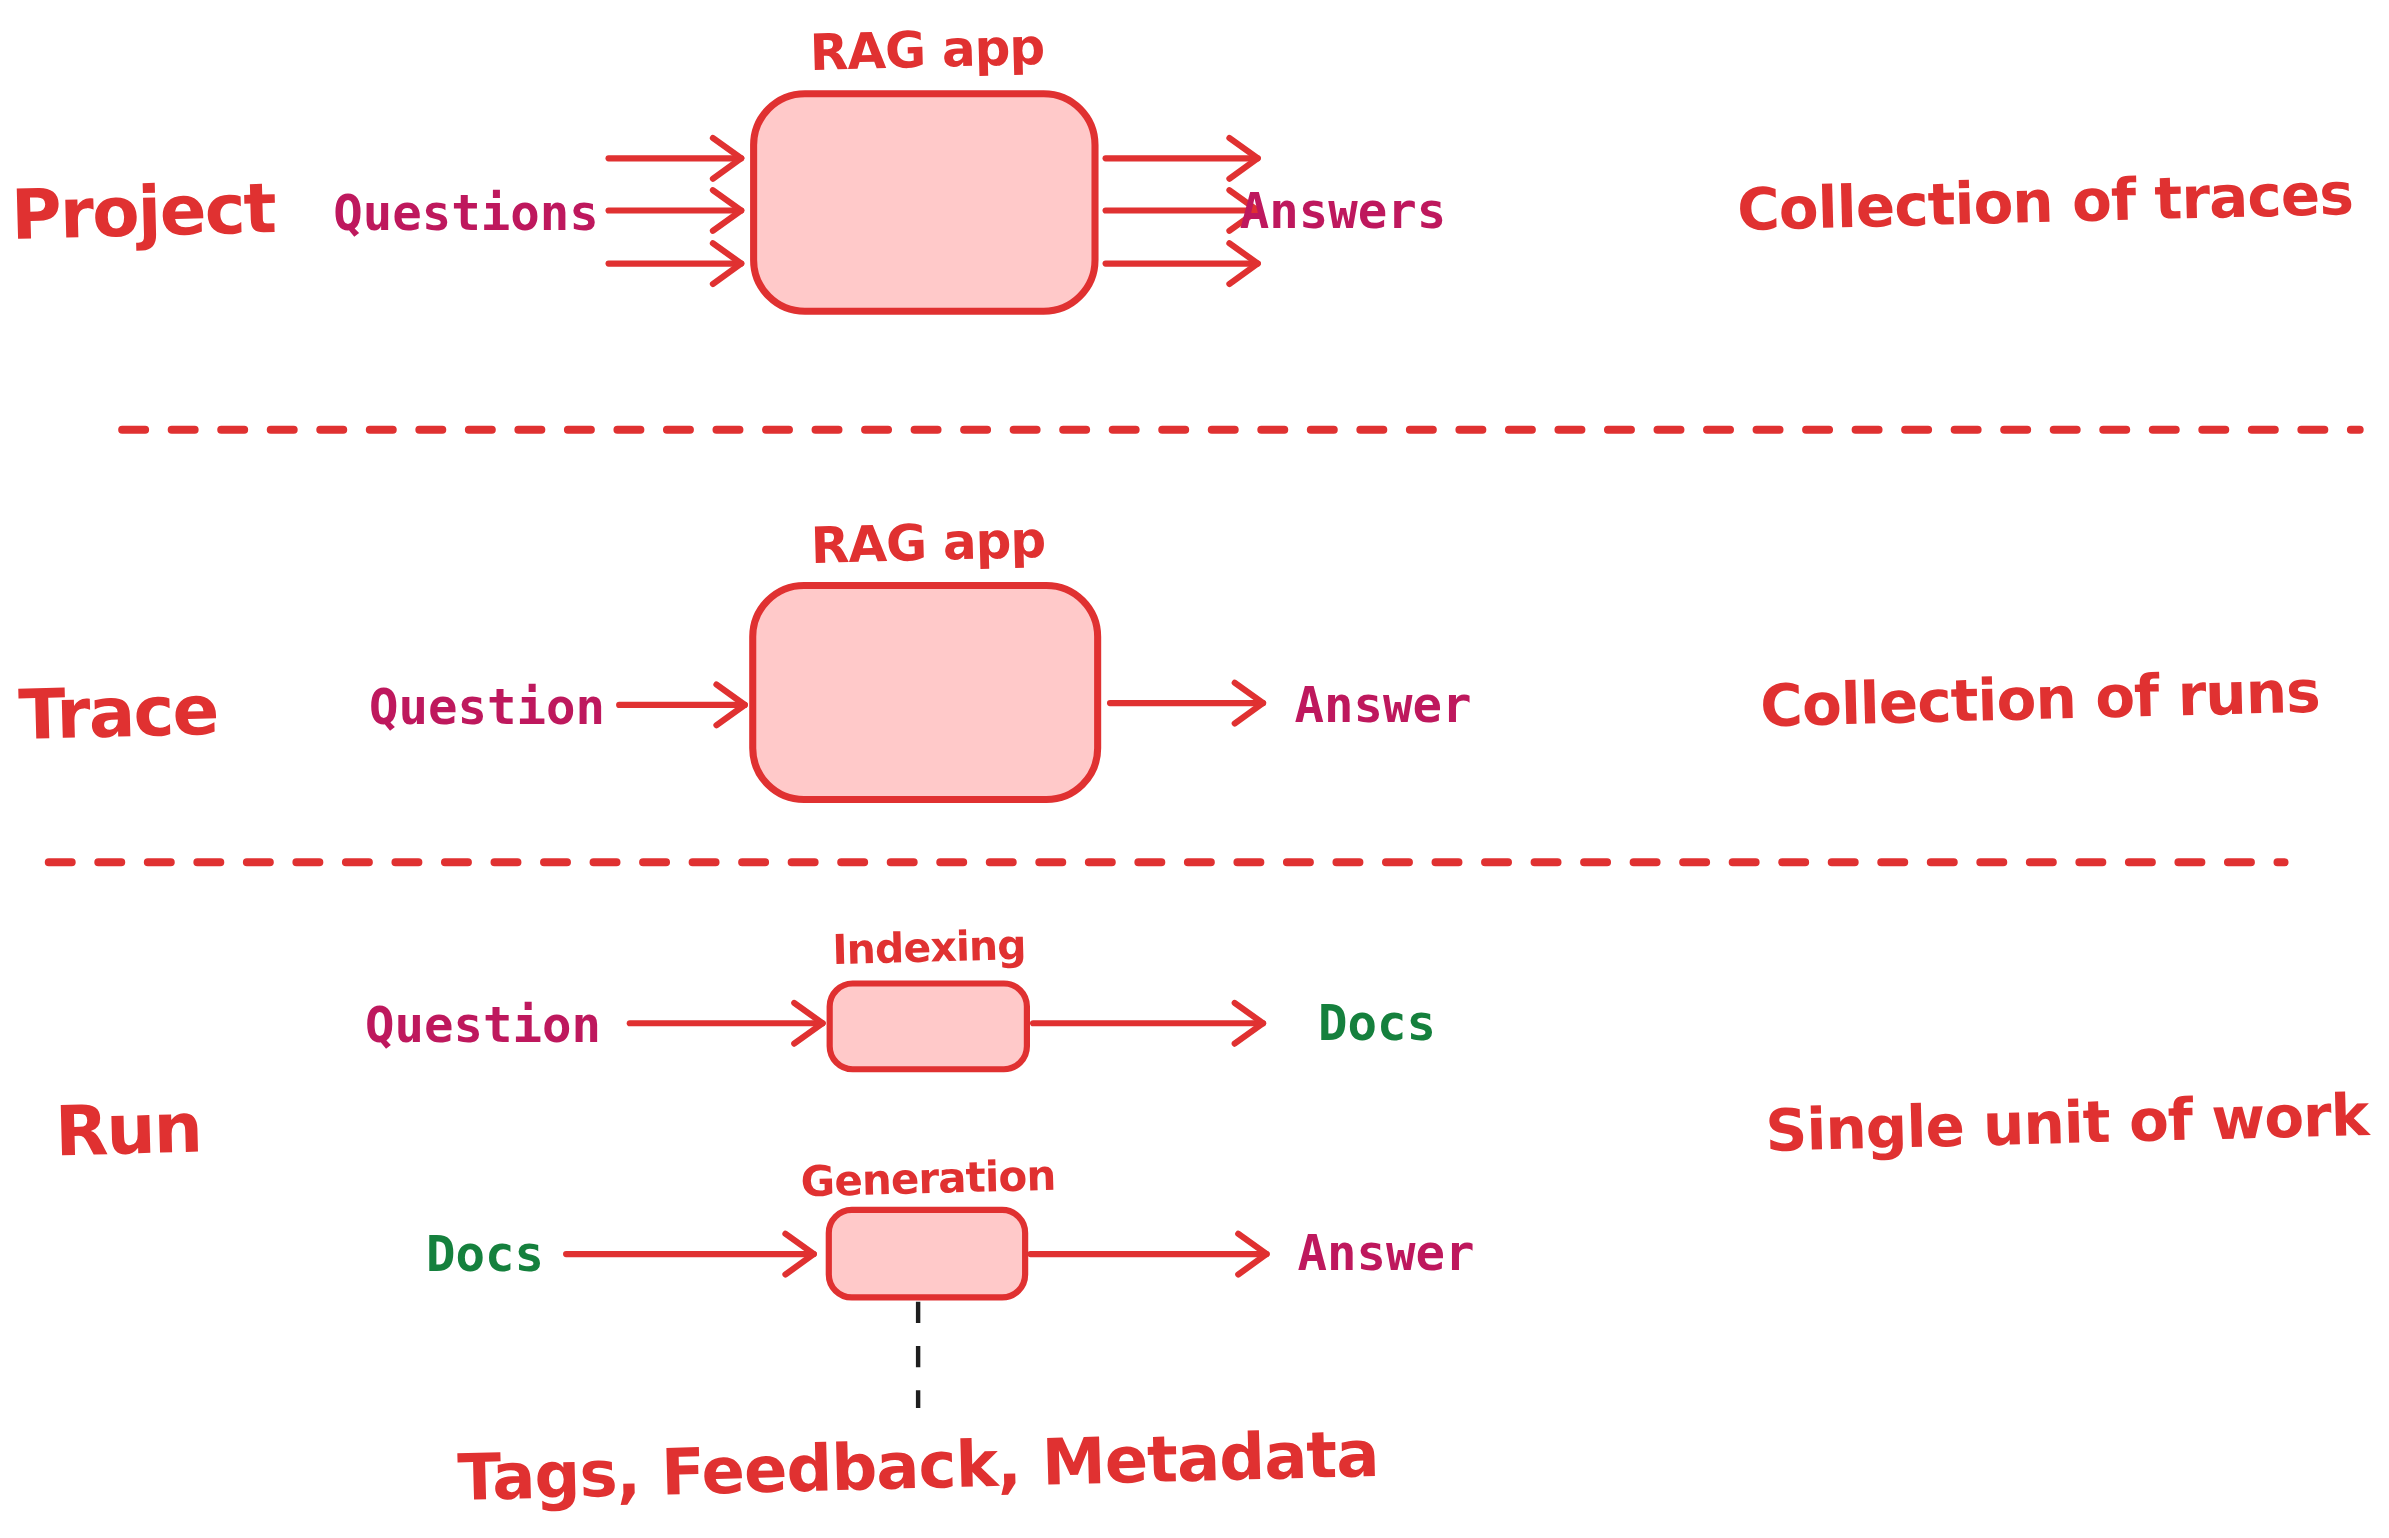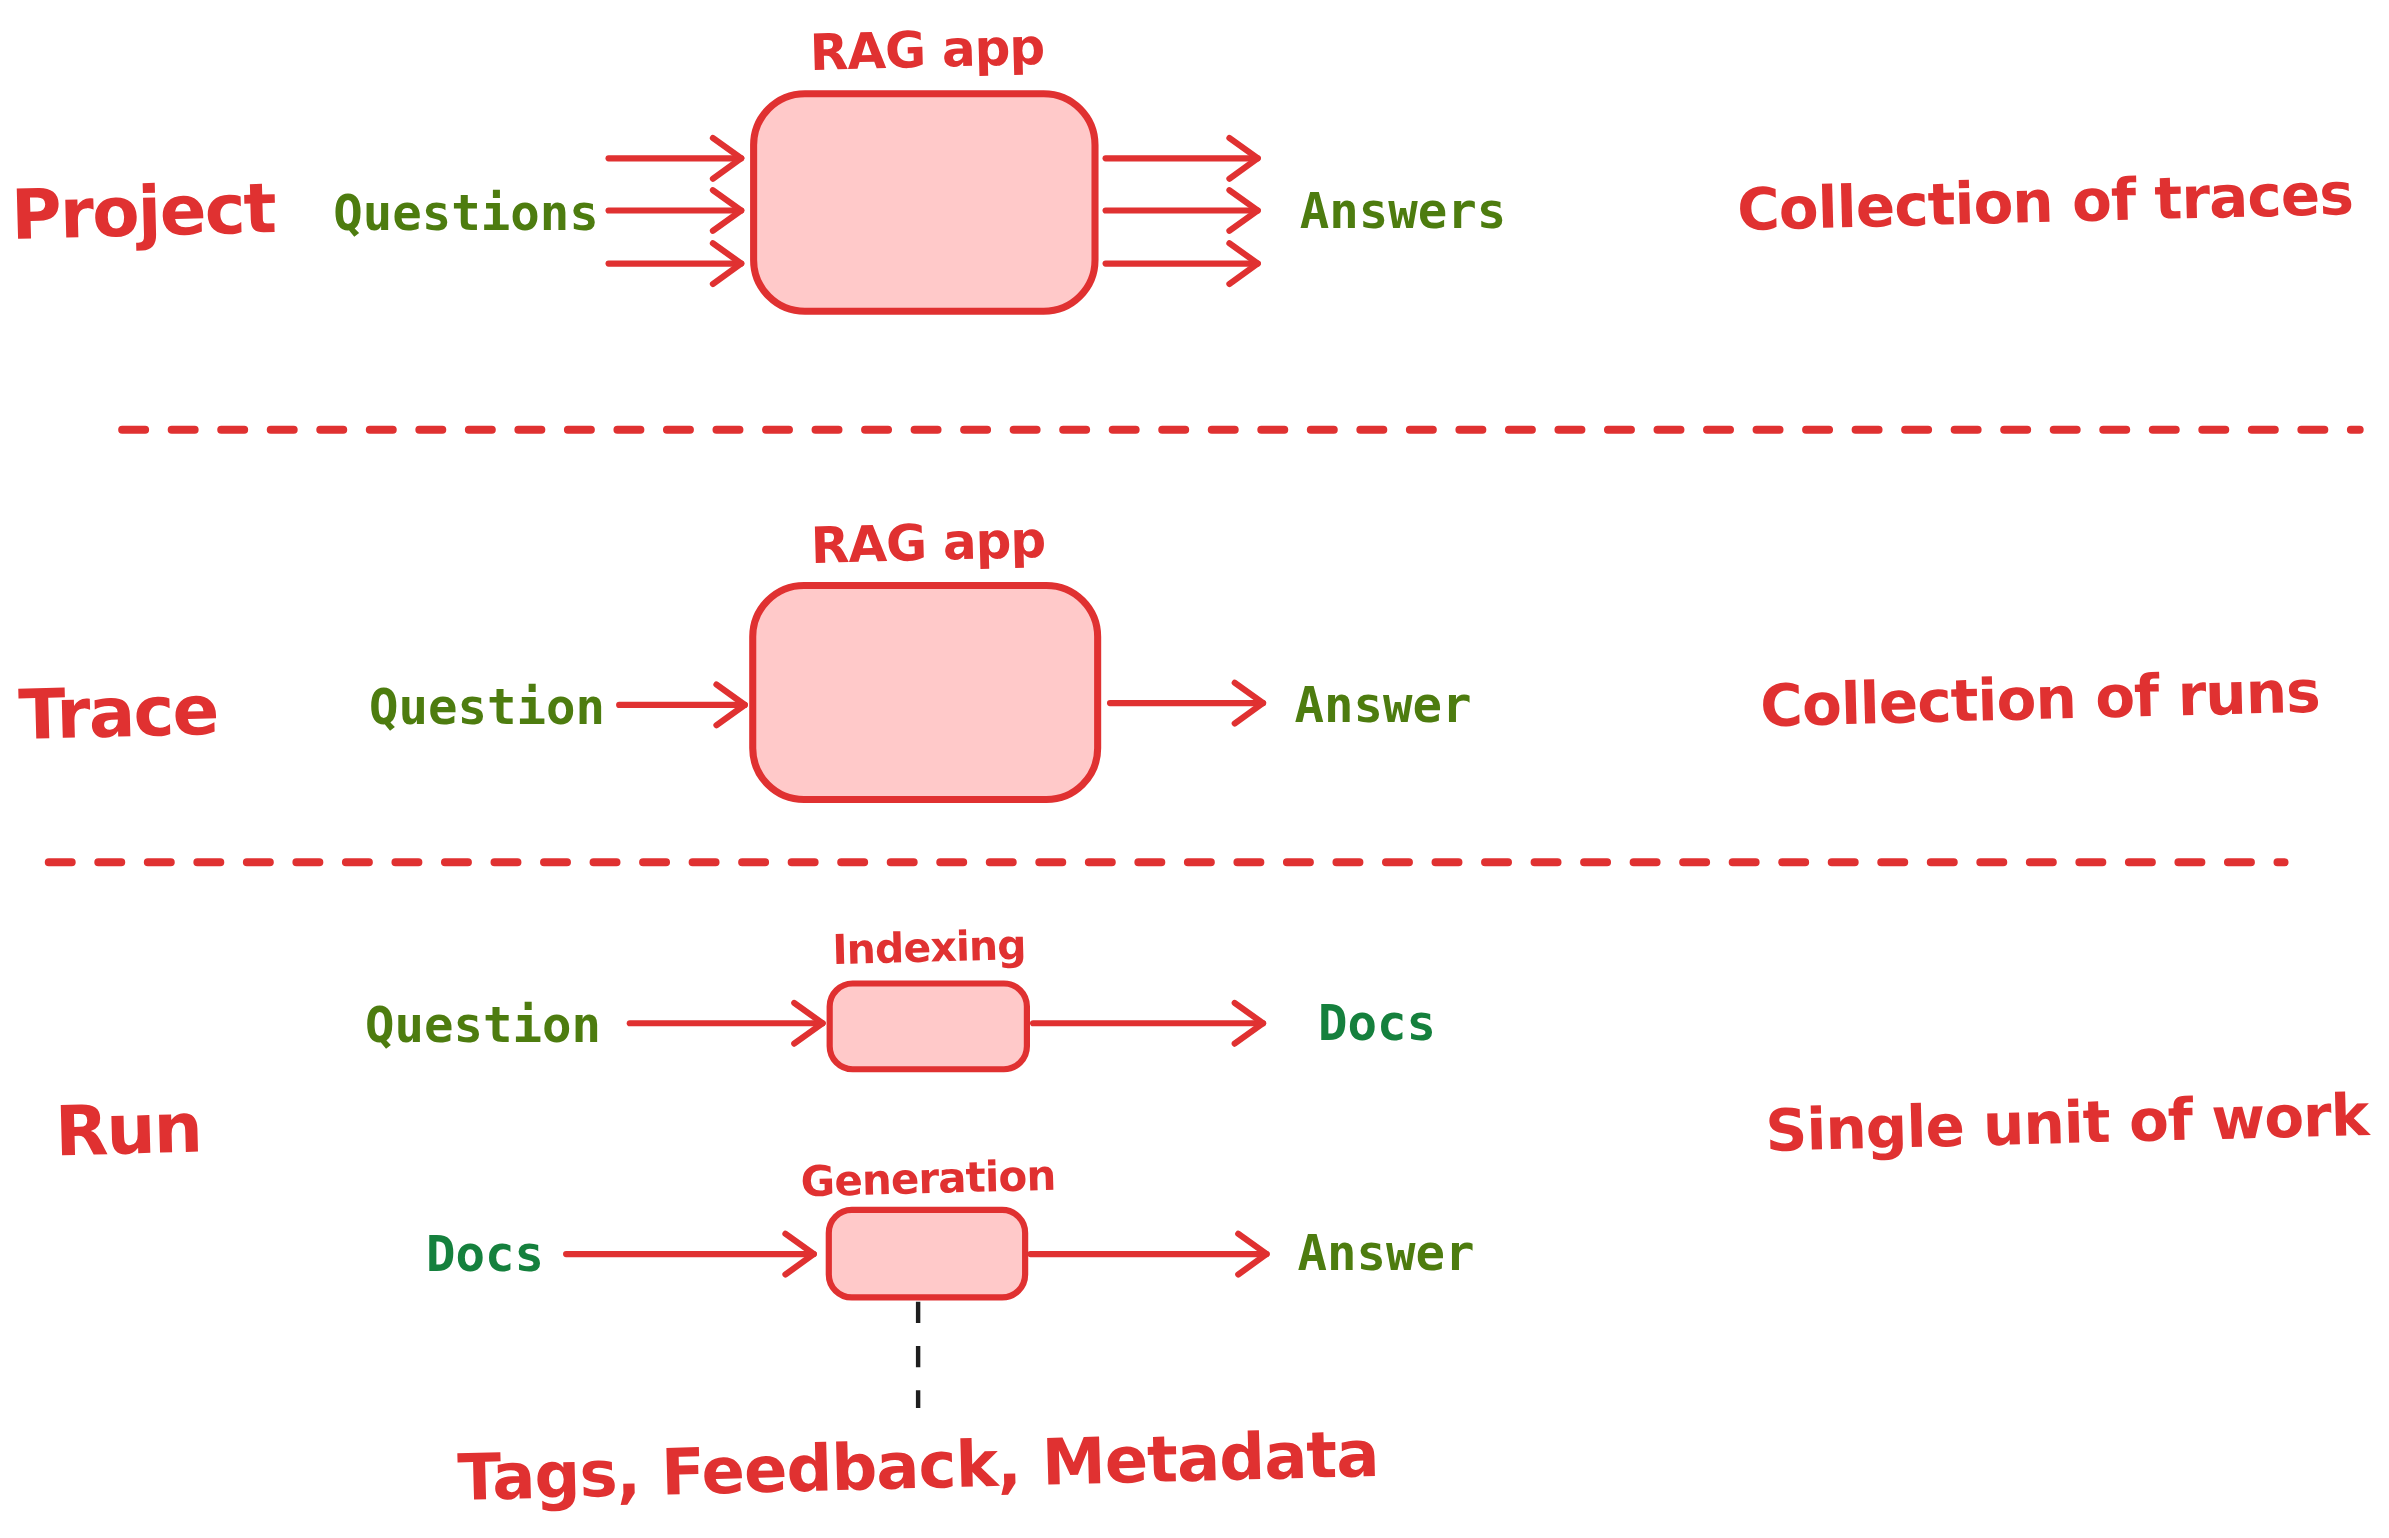--- a/index.html
+++ b/index.html
@@ -24,21 +24,21 @@
     letter-spacing:-0.9px;
     transform:translate(-50%,-50%) rotate(-1.5deg);
   }
   .hand.xl{font-size:69px;letter-spacing:-1.8px;}
   .hand.lg{font-size:58px;}
   .hand.tags{font-size:64px;}
   .hand.md{font-size:50px;}
   .hand.sm{font-size:41px;}
   .hand.sm2{font-size:42px;}
   .mono{
-    color:#4d7c0f;
+    color:#be185d;
     font-weight:700;
     font-family:"DejaVu Sans Mono",monospace;
     font-size:49px;
   }
   .mono.red{color:#15803d;}
 </style>
 </head>
 <body>
 
 <div class="canvas">
@@ -74,21 +74,21 @@
     <rect x="937" y="1368" width="222" height="99" rx="26" ry="26" fill="#ffc9c9" stroke="#e03131" stroke-width="7"></rect>
     <line x1="640" y1="1418" x2="920" y2="1418" stroke="#e03131" stroke-width="7" stroke-linecap="round" marker-end="url(#ah)"></line>
     <line x1="1165" y1="1418" x2="1432" y2="1418" stroke="#e03131" stroke-width="7" stroke-linecap="round" marker-end="url(#ah)"></line>
 
     <line x1="1038" y1="1472" x2="1038" y2="1592" stroke="#1e1e1e" stroke-width="5" stroke-dasharray="24 26"></line>
   </svg>
 
   <div class="label hand xl" style="left:143px;top:212px">Project</div>
   <div class="label mono" style="left:466px;top:213px">Questions</div>
   <div class="label hand md" style="left:927px;top:50px">RAG app</div>
-  <div class="label mono" style="left:1403px;top:211px">Answers</div>
+  <div class="label mono" style="left:1343px;top:211px">Answers</div>
   <div class="label hand lg" style="left:2045px;top:202px">Collection of traces</div>
 
   <div class="label hand xl" style="left:118px;top:713px">Trace</div>
   <div class="label mono" style="left:487px;top:707px">Question</div>
   <div class="label hand md" style="left:928px;top:543px">RAG app</div>
   <div class="label mono" style="left:1383px;top:705px">Answer</div>
   <div class="label hand lg" style="left:2040px;top:699px">Collection of runs</div>
 
   <div class="label hand xl" style="left:128px;top:1130px">Run</div>
   <div class="label hand lg" style="left:2067px;top:1123px">Single unit of work</div>

